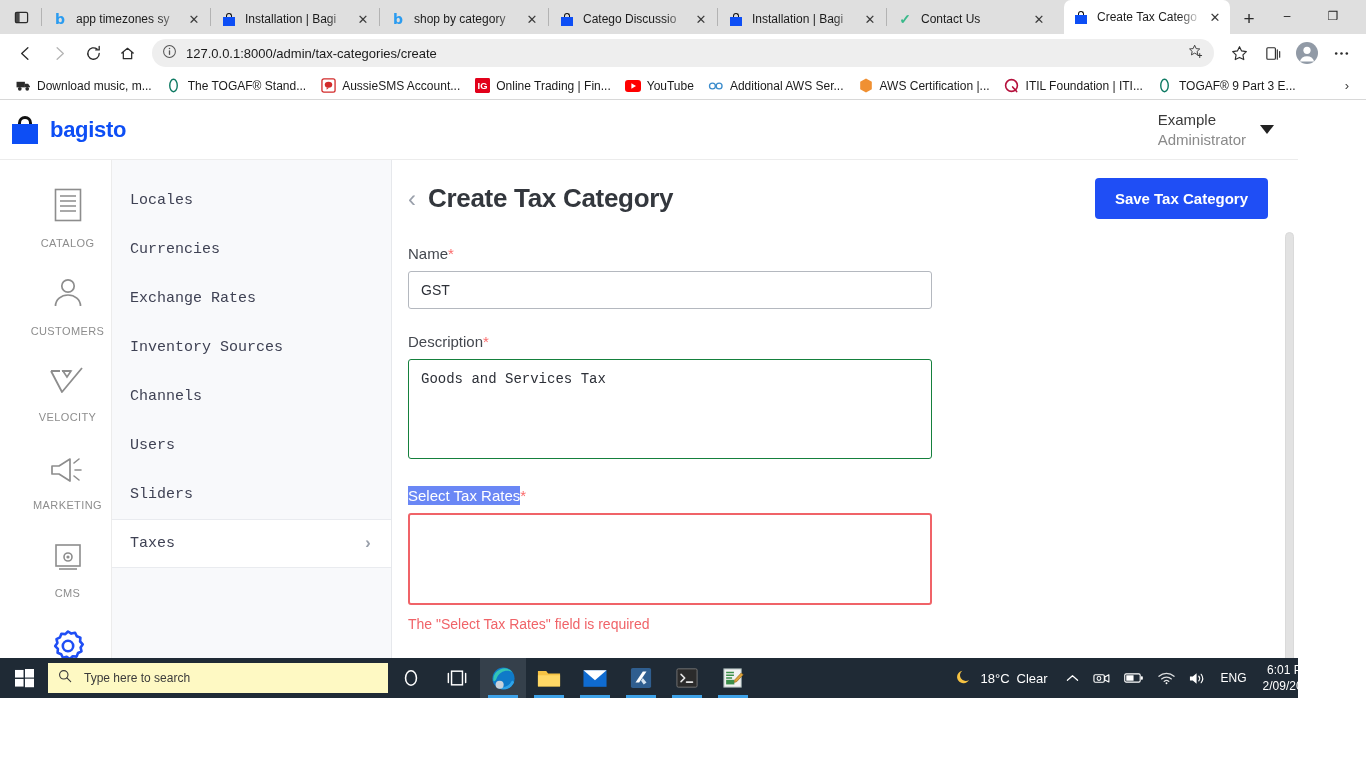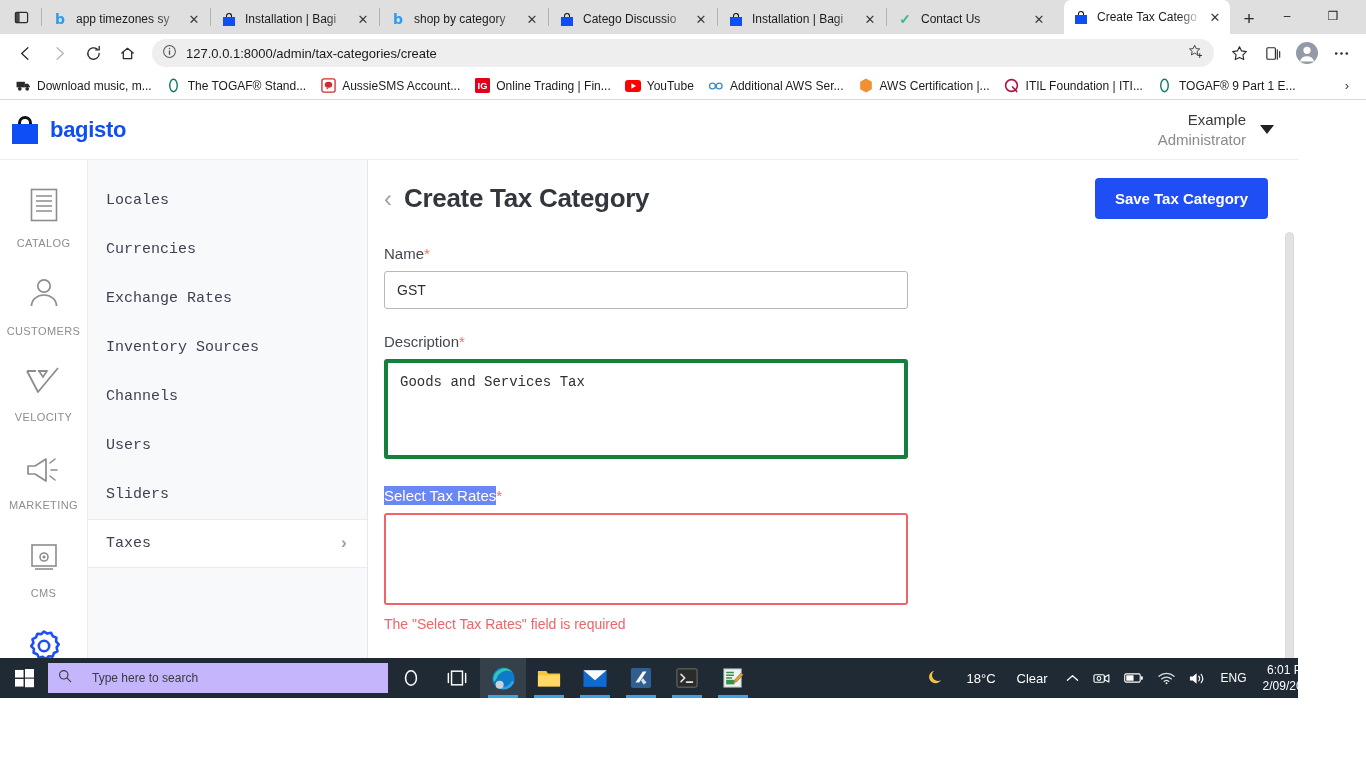--- a/index.html
+++ b/index.html
@@ -84,30 +84,30 @@
 
   .topbar { height: 60px; background: #ffffff; display: flex; align-items: center;
     padding: 0 24px 0 10px; border-bottom: 1px solid #ececec; position: relative; z-index: 5; }
   .brand { display: flex; align-items: center; gap: 10px; }
   .logo-bag { width: 30px; height: 30px; position: relative; }
   .logo-bag .body { position: absolute; left: 2px; top: 9px; width: 26px; height: 20px; background: #0d4ef5; }
   .logo-bag .handle { position: absolute; left: 8px; top: 1px; width: 14px; height: 13px;
     border: 3px solid #111; border-bottom: none; border-radius: 7px 7px 0 0; }
   .brand-name { font-size: 22px; font-weight: bold; color: #0d4ef5; letter-spacing: -0.3px; }
   .user-box { margin-left: auto; display: flex; align-items: center; gap: 14px; }
-  .user-names { text-align: right; line-height: 1.3; }
+  .user-names { line-height: 1.3; }
   .user-names .n1 { font-size: 15px; color: #3a3a3a; }
   .user-names .n2 { font-size: 15px; color: #8a8a8a; }
   .caret { width: 0; height: 0; border-left: 7px solid transparent; border-right: 7px solid transparent;
     border-top: 9px solid #222; }
 
   .body-row { display: flex; height: 538px; }
 
   .icon-rail { width: 88px; background: #ffffff; flex: 0 0 auto; padding-top: 14px;
-    border-right: 1px solid #ececec; }
+    border-right: 1px solid #ececec; margin-left: 24px; }
   .rail-item { height: 88px; display: flex; flex-direction: column; align-items: center;
     justify-content: center; gap: 8px; }
   .rail-item .lab { font-size: 11px; letter-spacing: 0.4px; color: #8d8d8d; }
   .rail-item.active .lab { color: #0d4ef5; }
 
   .submenu { width: 280px; background: #f8f9fb; border-right: 1px solid #e6e8ec; flex: 0 0 auto; }
   .sm-item { height: 49px; display: flex; align-items: center; padding: 0 18px;
     font-size: 15px; color: #3f4254; font-family: Liberation Mono, monospace; }
   .sm-item.active { background: #ffffff; border-top: 1px solid #e9ebef; border-bottom: 1px solid #e9ebef; }
   .sm-item .chev { margin-left: auto; color: #9aa0ab; font-size: 17px; font-weight: 600; }
@@ -126,21 +126,21 @@
   .field { margin-bottom: 24px; }
   .field-label { font-size: 15px; color: #44484f; margin-bottom: 9px; display: block; }
   .req { color: #fb6a6a; }
   .lbl-selected { background: #6a87f5; color: #ffffff; padding: 1px 0; }
   .txt-input {
     width: 524px; height: 38px; border: 1px solid #b4b8bf; border-radius: 3px;
     padding: 8px 12px; font-size: 14px; color: #2d3038; background: #fff;
     font-family: "Liberation Sans", sans-serif;
   }
   .txt-area {
-    width: 524px; height: 100px; border: 4px solid #15803d; border-radius: 3px;
+    width: 524px; height: 100px; border: 1px solid #15803d; border-radius: 3px;
     padding: 10px 12px; font-size: 14px; color: #2d3038; background: #fff;
     resize: none; font-family: "Liberation Mono", monospace; line-height: 1.4;
   }
   .multi-box {
     width: 524px; height: 92px; border: 2px solid #f06368; border-radius: 3px; background: #fff;
   }
   .err-msg { color: #f06368; font-size: 14px; margin-top: 11px; }
 
   .scrollbar-track { position: absolute; right: 3px; top: 0; width: 11px; height: 538px; }
   .scrollbar-thumb { position: absolute; right: 1px; top: 72px; width: 9px; height: 450px;
@@ -157,32 +157,32 @@
   .db-cell.first { border-right: 1px solid #e0e0e0; padding: 0 8px; }
   .db-badge { background: #f05b5b; color: #fff; border-radius: 9px; font-size: 10px;
     padding: 1px 6px; font-weight: bold; line-height: 14px; }
   .db-right { margin-left: auto; display: flex; align-items: center; }
   .db-right .db-cell { border-right: none; border-left: 1px solid #e0e0e0; }
 
   
   .taskbar { position: absolute; left: 0; bottom: 0; width: 1366px; height: 40px;
     background: #1f2a35; display: flex; align-items: center; z-index: 50; }
   .start-btn { width: 48px; height: 40px; display: flex; align-items: center; justify-content: center; }
-  .search-box { width: 340px; height: 30px; background: #c4b5fd; display: flex; align-items: center;
-    padding: 0 10px; gap: 20px; }
+  .search-box { width: 340px; height: 30px; background: #fef9c3; display: flex; align-items: center;
+    padding: 0 10px; gap: 12px; }
   .search-box .ph { font-size: 12px; color: #3b3b3b; }
   .tb-app { width: 46px; height: 40px; display: flex; align-items: center; justify-content: center;
     position: relative; }
   .tb-app.running::after { content: ""; position: absolute; bottom: 0; left: 8px; right: 8px;
     height: 3px; background: #3ea2e8; }
   .tb-app.active { background: #35404b; }
   .tray { margin-left: auto; display: flex; align-items: center; height: 40px; padding-right: 6px; gap: 2px; }
   .tray .ti { height: 40px; display: flex; align-items: center; justify-content: center; padding: 0 6px;
     color: #ffffff; font-size: 12px; }
-  .tray .weather { display: flex; align-items: center; gap: 21px; padding: 0 10px 0 6px; color: #fff; font-size: 13px; }
+  .tray .weather { display: flex; align-items: center; gap: 7px; padding: 0 10px 0 6px; color: #fff; font-size: 13px; }
   .clock { display: flex; flex-direction: column; align-items: center; justify-content: center;
     font-size: 12px; color: #fff; line-height: 1.35; padding: 0 8px; }
   .notif { width: 34px; height: 40px; display: flex; align-items: center; justify-content: center; }
 </style>
 </head>
 <body>
 
 <div class="browser">
 
   <div class="tabstrip">
@@ -418,21 +418,21 @@
           </svg>
       </span>
       <span class="bm-lab">ITIL Foundation | ITI...</span>
     </div>
     <div class="bm">
       <span class="bm-ico">
         <svg width="15" height="15" viewBox="0 0 16 16">
             <ellipse cx="8" cy="8" rx="4" ry="6.6" fill="none" stroke="#0f7a63" stroke-width="1.5"></ellipse>
           </svg>
       </span>
-      <span class="bm-lab">TOGAF® 9 Part 1 E...</span>
+      <span class="bm-lab">TOGAF® 9 Part 3 E...</span>
     </div>
     <div class="bm-overflow">›</div>
   </div>
 </div>
 
 <div class="page">
 
   <div class="topbar">
     <div class="brand">
       <span class="logo-bag">

